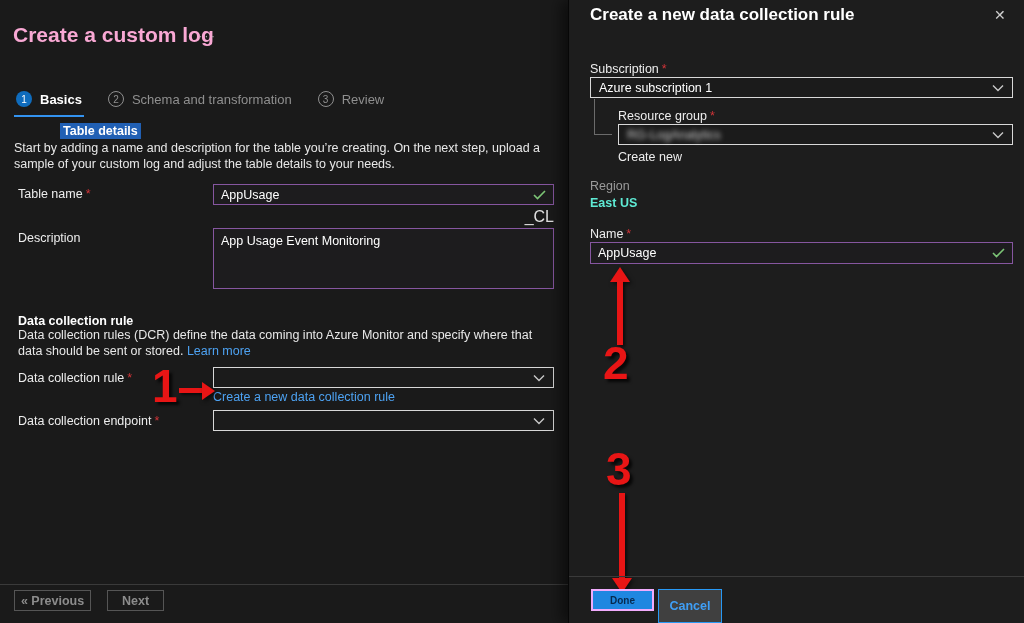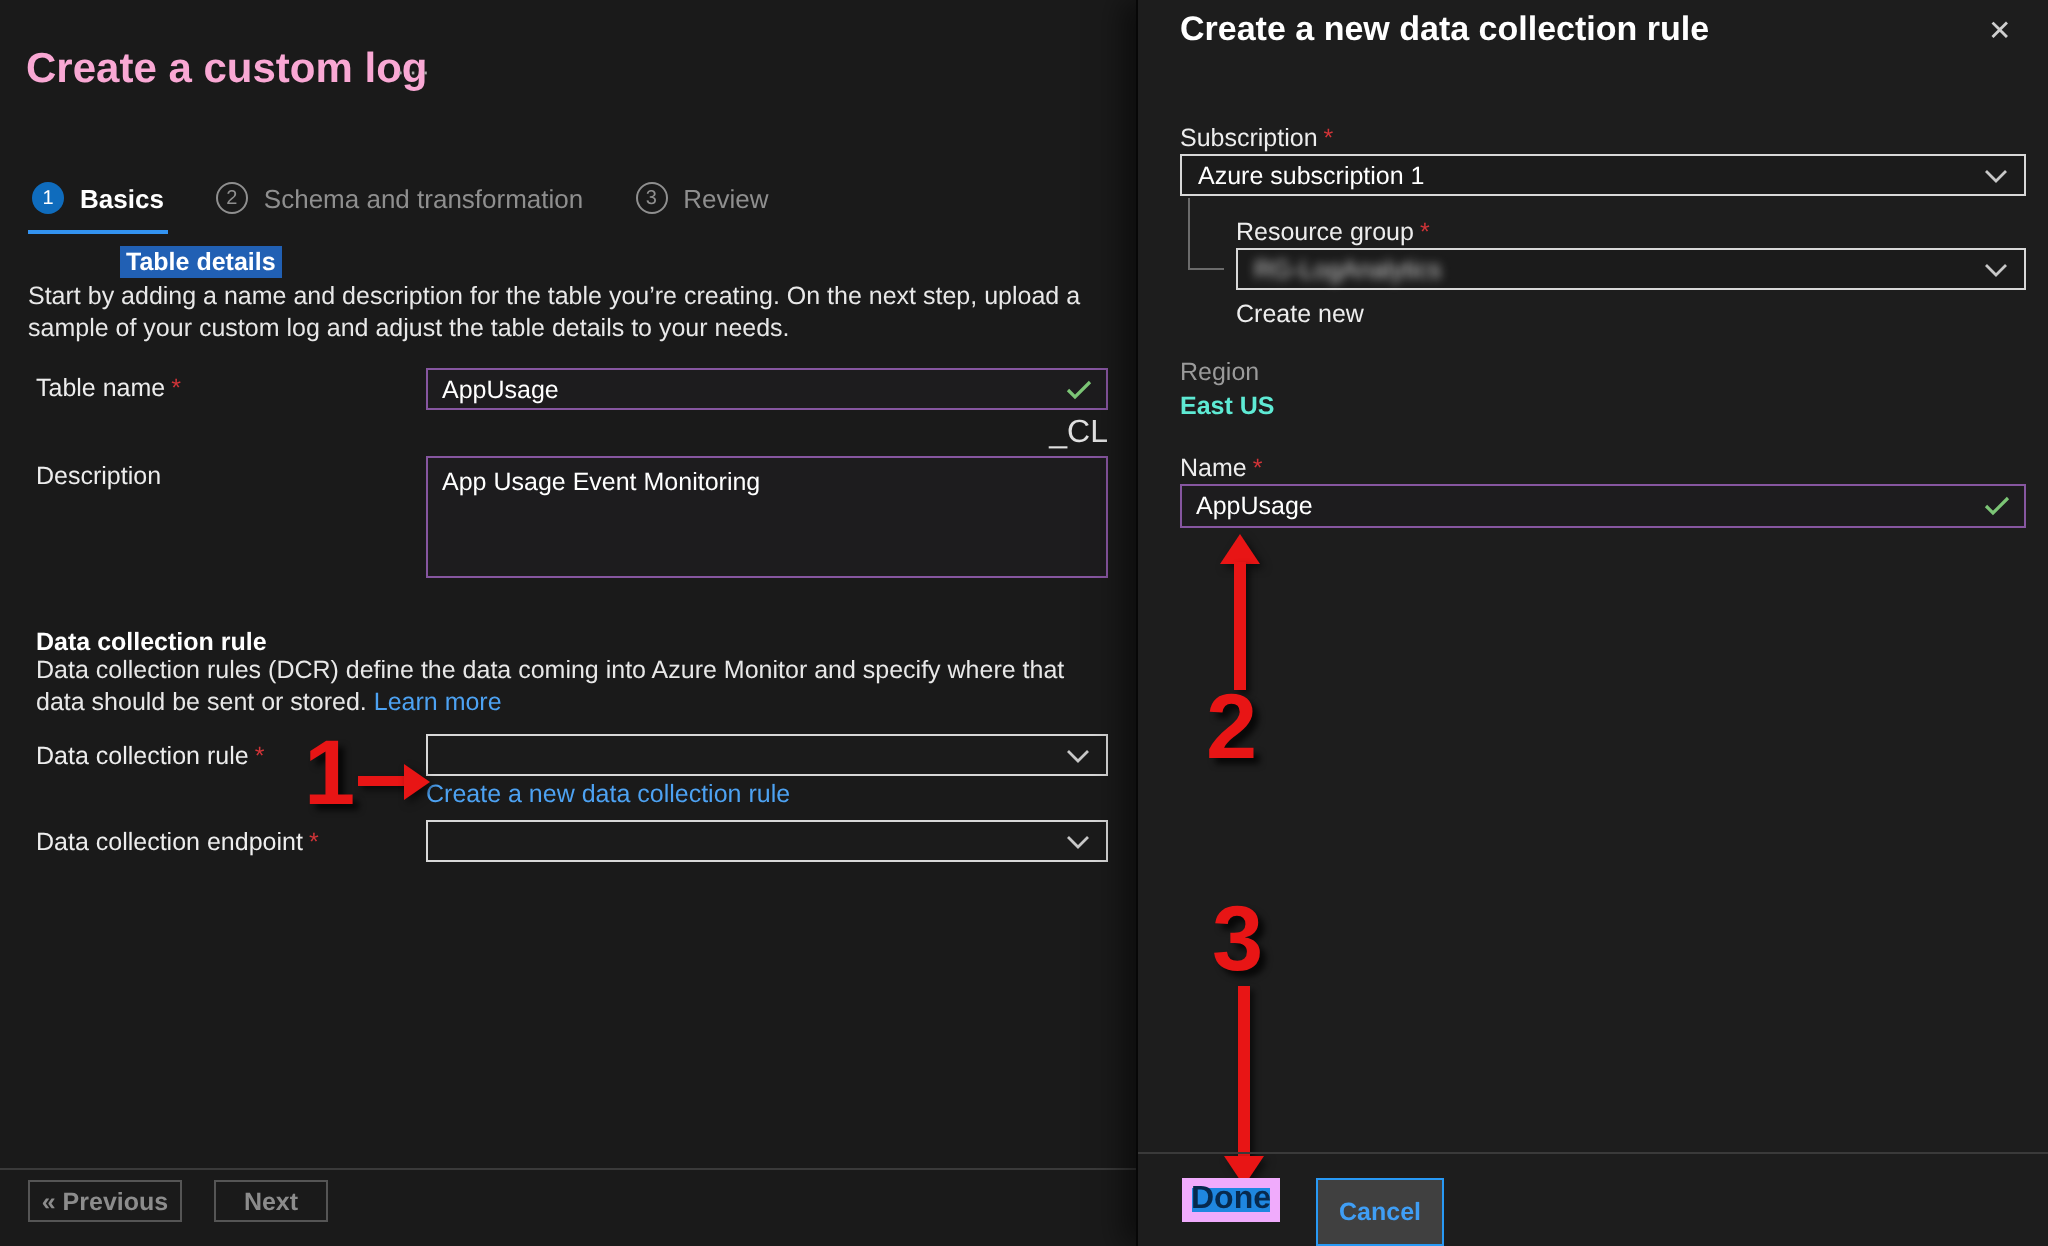--- a/index.html
+++ b/index.html
@@ -53,21 +53,21 @@
 
   .p-label { position:absolute; left:21px; font-size:12.5px; color:#ededed; }
   .p-dropdown { position:absolute; height:21px; background:#1b1b1b; border:1px solid #d8d8d8; display:flex; align-items:center; justify-content:space-between; padding:0 8px; font-size:12.5px; color:#fff; cursor:pointer; }
   .p-input { position:absolute; height:22px; background:#1d1c1e; border:1px solid #8656a0; display:flex; align-items:center; padding:0 7px; font-size:12.5px; color:#fff; }
   .connector { position:absolute; left:25px; top:99px; width:18px; height:36px; border-left:1px solid #6b6b6b; border-bottom:1px solid #6b6b6b; }
   .blurred { filter:blur(2.5px); color:#cfcfcf; }
   .gray-label { color:#9a9a9a; }
   .p-value { position:absolute; left:21px; font-size:12.5px; color:#5eead4; font-weight:bold; }
 
   .p-footer-divider { position:absolute; left:0; top:576px; width:456px; height:1px; background:#3a3a3a; }
-  .btn-done { position:absolute; left:22px; top:589px; width:49px; height:22px; background:#1f87e0; border:5px solid #f0abfc; color:#07294d; font-size:16px; font-weight:bold; display:flex; align-items:center; justify-content:center; cursor:pointer; font-family:"Liberation Sans", sans-serif; }
+  .btn-done { position:absolute; left:22px; top:589px; width:63px; height:22px; background:#1f87e0; border:2px solid #f0abfc; color:#07294d; font-size:10px; font-weight:bold; display:flex; align-items:center; justify-content:center; cursor:pointer; font-family:"Liberation Sans", sans-serif; }
   .btn-cancel { position:absolute; left:89px; top:589px; width:64px; height:34px; background:#404040; border:1px solid #2899f5; color:#3f9ef5; font-size:12.5px; font-weight:bold; display:flex; align-items:center; justify-content:center; cursor:pointer; font-family:"Liberation Sans", sans-serif; }
 
   
   .ann-num { position:absolute; font-size:46px; font-weight:bold; color:#e81515; text-shadow:3px 3px 3px rgba(0,0,0,.75); line-height:46px; }
   .arrow-shaft { position:absolute; background:#e81515; box-shadow:2px 2px 3px rgba(0,0,0,.6); }
   .arrow-head { position:absolute; width:0; height:0; filter:drop-shadow(2px 2px 2px rgba(0,0,0,.6)); }
   .head-right { border-top:9px solid transparent; border-bottom:9px solid transparent; border-left:13px solid #e81515; }
   .head-up { border-left:10px solid transparent; border-right:10px solid transparent; border-bottom:15px solid #e81515; }
   .head-down { border-left:10px solid transparent; border-right:10px solid transparent; border-top:15px solid #e81515; }
 

